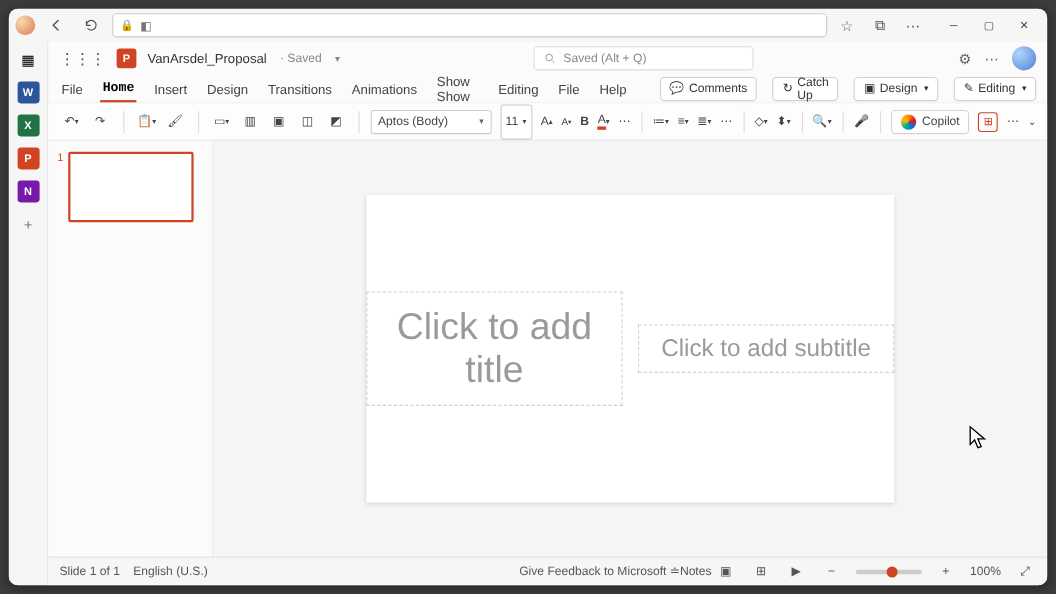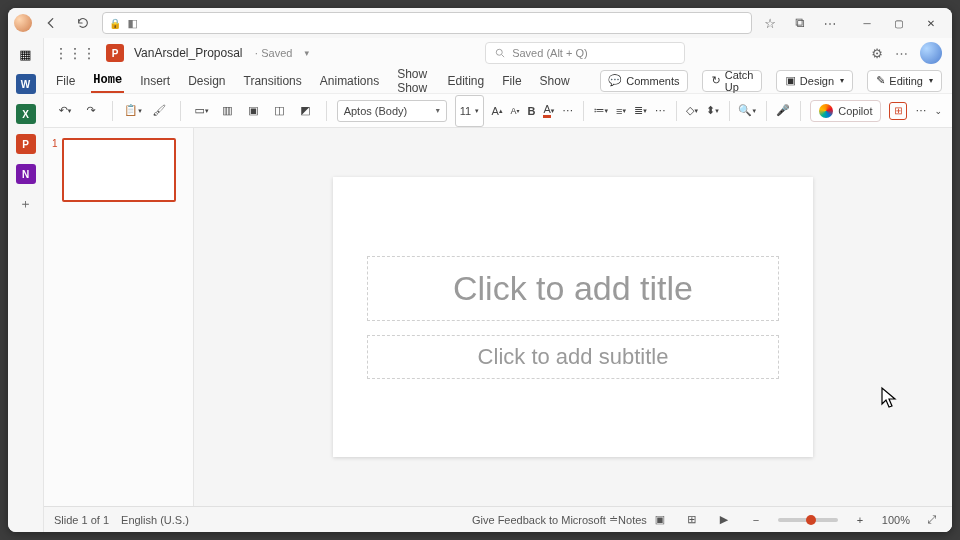--- a/index.html
+++ b/index.html
@@ -64,21 +64,21 @@
   .copilot-ic { width:14px;height:14px;border-radius:50%; background: conic-gradient(#ff8c00,#e81123,#0078d4,#00b294,#ffb900,#ff8c00);}
   .designer-ic { width:18px;height:18px;border:1px solid #d04423;border-radius:3px; display:flex;align-items:center;justify-content:center;color:#d04423;font-size:10px;}
 
   
   .canvasrow { flex:1; display:flex; min-height:0;}
   .thumbs { width:150px; border-right:1px solid #e5e5e5; padding:10px 8px; background:#fbfbfb;}
   .thumb-wrap { display:flex; gap:4px;}
   .thumb-num { font-size:10px; color:#d04423;}
   .thumb { width:114px; height:64px; border:2px solid #d04423; border-radius:2px; background:#fff;}
   .stage { flex:1; display:flex; align-items:center; justify-content:center; background:#f5f5f5;}
-  .slide { width:480px; height:280px; background:#fff; box-shadow:0 1px 4px rgba(0,0,0,.15); display:flex; flex-direction:column; align-items:center; justify-content:center; gap:14px;}
+  .slide { width:480px; height:280px; background:#fff; box-shadow:0 1px 4px rgba(0,0,0,.15); display:flex; flex-direction:row; align-items:center; justify-content:center; gap:14px;}
   .ph { border:1px dashed #d0d0d0; width:86%; text-align:center;}
   .ph-title { font-size:34px; color:#9a9a9a; padding:12px 8px; font-weight:400;}
   .ph-sub   { font-size:22px; color:#9a9a9a; padding:8px; font-weight:400;text-align:center;}
 
   
   .status { height:26px; display:flex; align-items:center; padding:0 10px; gap:12px; border-top:1px solid #e0e0e0; background:#f6f6f6; font-size:11px; color:#555;}
   .status .spacer { flex:1; }
   .stat-ic { width:20px; height:16px; display:flex; align-items:center; justify-content:center; font-size:11px;}
   .zoom-slider { width:60px; height:4px; background:#ccc; border-radius:2px; position:relative;}
   .zoom-thumb { position:absolute; left:28px; top:-3px; width:10px; height:10px; background:#d04423; border-radius:50%;}
@@ -158,21 +158,21 @@
         <div class="menubar">
           <span class="menu-tab">File</span>
           <span class="menu-tab active">Home</span>
           <span class="menu-tab">Insert</span>
           <span class="menu-tab">Design</span>
           <span class="menu-tab">Transitions</span>
           <span class="menu-tab">Animations</span>
           <span class="menu-tab">Show Show</span>
           <span class="menu-tab">Editing</span>
           <span class="menu-tab">File</span>
-          <span class="menu-tab">Show</span>
+          <span class="menu-tab">Help</span>
           <span class="menu-spacer"></span>
           <div class="pill">
               <span class="ic">💬</span>
               <span>Comments</span>
             </div>
           <div class="pill">
               <span class="ic">↻</span>
               <span>Catch Up</span>
             </div>
           <div class="pill">

